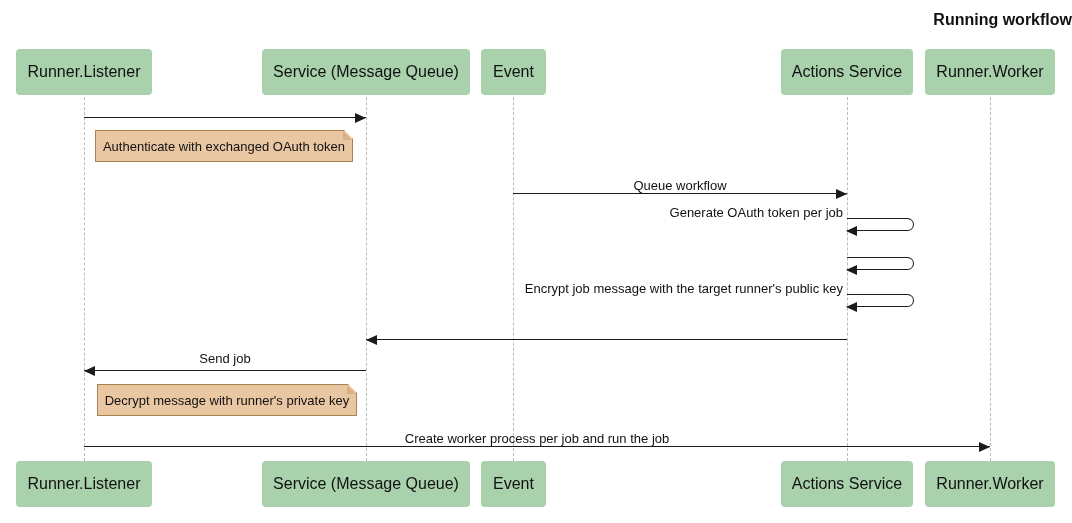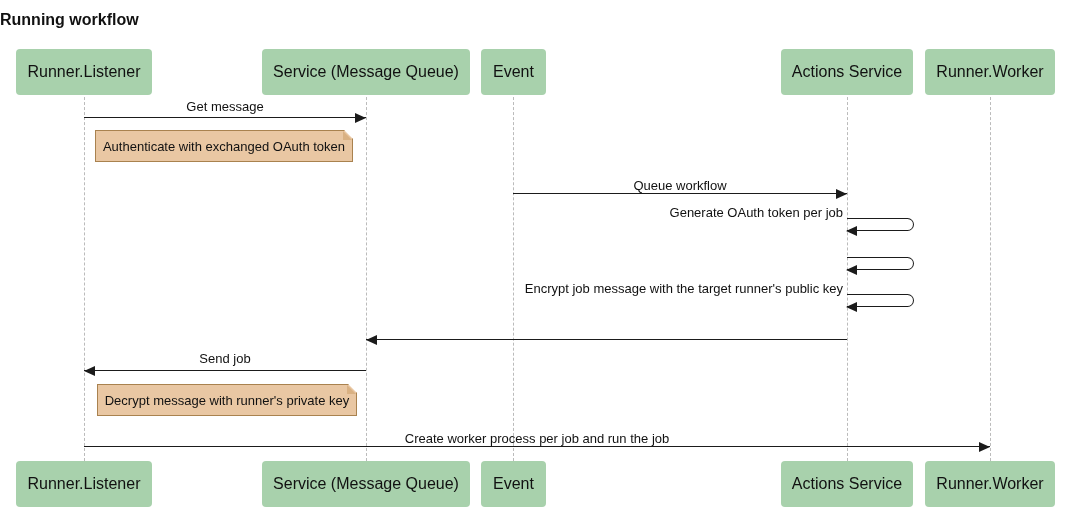--- a/index.html
+++ b/index.html
@@ -21,21 +21,21 @@
   .canvas {
     position: relative;
     width: 1072px;
     height: 523px;
     background: #ffffff;
     overflow: hidden;
   }
   .diagram-title {
     position: absolute;
     left: 0; right: 0; top: 11px;
-    text-align: left;
+    text-align: right;
     font-size: 16px;
     font-weight: bold;
   }
   .lifeline {
     position: absolute;
     top: 87px;
     height: 374px;
     width: 0;
     border-left: 1px dashed var(--lifeline-color);
   }
@@ -135,21 +135,20 @@
   <div class="lifeline" style="left:512.5px;"></div>
   <div class="lifeline" style="left:846.5px;"></div>
   <div class="lifeline" style="left:989.5px;"></div>
 
   <div class="participant top" style="left:16px;width:136px;">Runner.Listener</div>
   <div class="participant top" style="left:262px;width:208px;">Service (Message Queue)</div>
   <div class="participant top" style="left:481px;width:65px;">Event</div>
   <div class="participant top" style="left:781px;width:132px;">Actions Service</div>
   <div class="participant top" style="left:925px;width:130px;">Runner.Worker</div>
 
-  <div class="msg-label" style="left:84px;width:282px;top:100px;">Get message</div>
   <div class="msg-line" style="left:84px;width:282px;top:117px;">
     <span class="arrowhead-right"></span>
   </div>
 
   <div class="note" style="left:95px;top:130px;width:258px;">Authenticate with exchanged OAuth token</div>
 
   <div class="msg-label" style="left:513px;width:334px;top:179px;">Queue workflow</div>
   <div class="msg-line" style="left:513px;width:334px;top:193px;">
     <span class="arrowhead-right"></span>
   </div>

